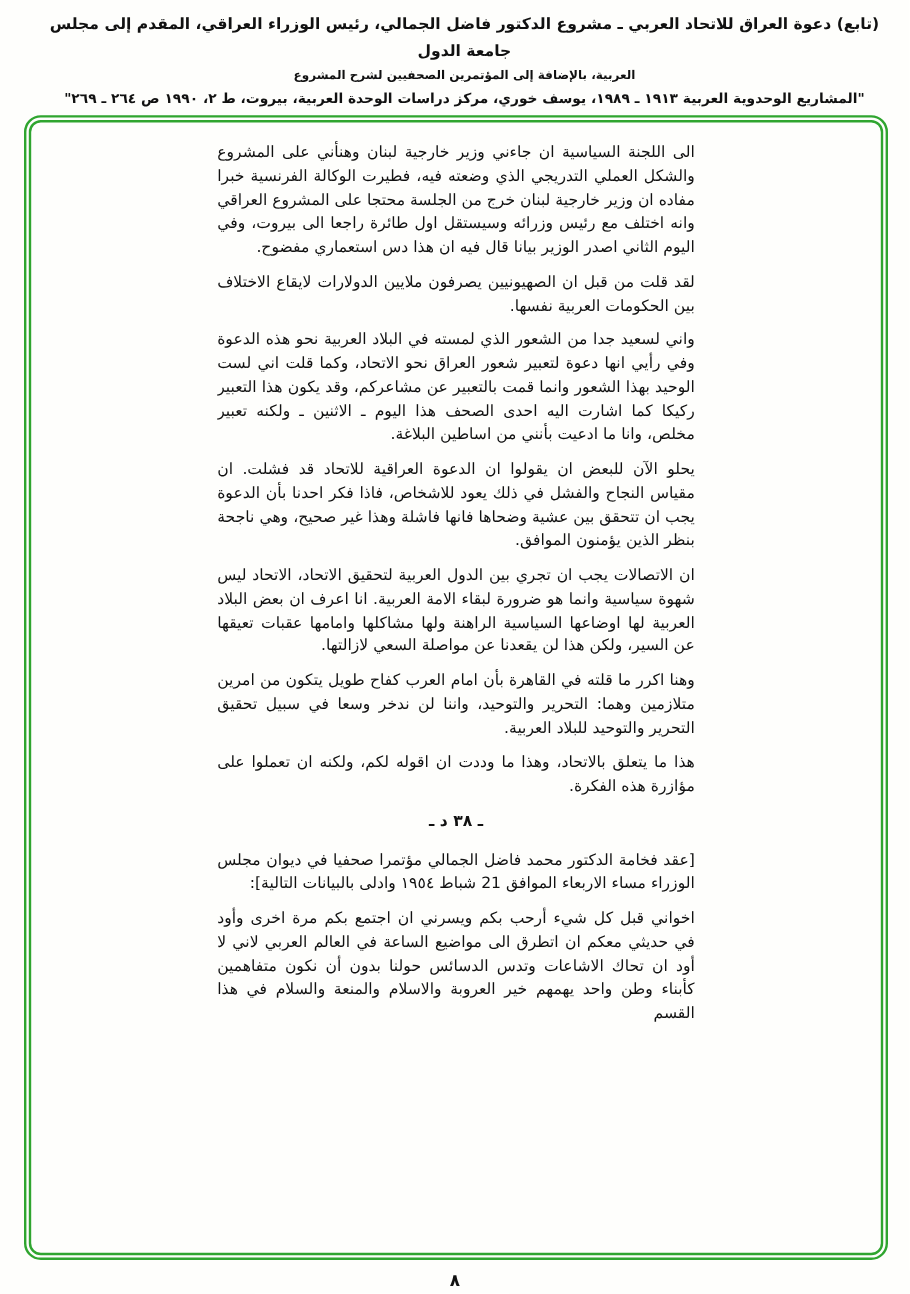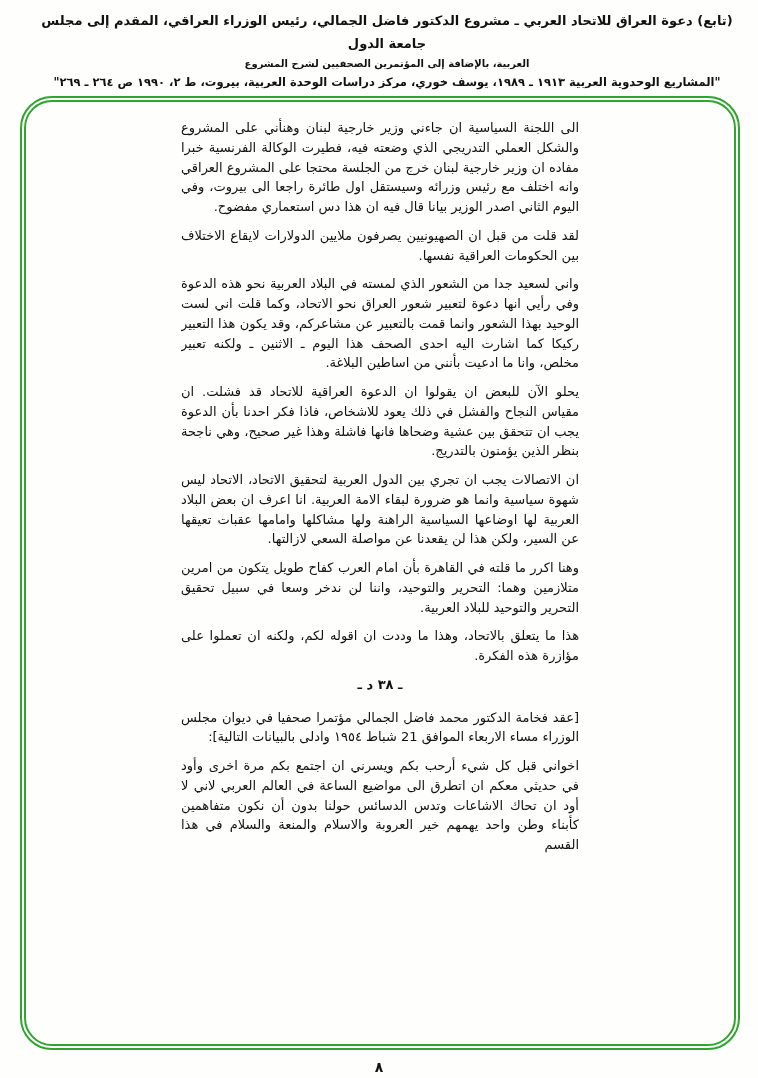--- a/index.html
+++ b/index.html
@@ -24,21 +24,21 @@
     font-weight: bold;
   }
   .h-line1 { font-size: 13px; line-height: 1.75; }
   .h-line2 { font-size: 10px; line-height: 1.55; }
   .h-source { font-size: 11.5px; line-height: 2; font-weight: bold; }
   .green-frame {
     position: absolute;
     left: 20px; right: 18px;
     top: 96px; bottom: 28px;
     border: 6px double #2fa52f;
-    border-radius: 32px;
+    border-radius: 14px;
     overflow: hidden;
     background: #fefefc;
   }
   .text-column {
     direction: rtl;
     width: 398px;
     height: 100%;
     margin: 0 auto;
     padding: 16px 0 10px;
     text-align: justify;
@@ -71,25 +71,25 @@
     <div class="h-line2">العربية، بالإضافة إلى المؤتمرين الصحفيين لشرح المشروع</div>
     <div class="h-source">"المشاريع الوحدوية العربية ١٩١٣ ـ ١٩٨٩، يوسف خوري، مركز دراسات الوحدة العربية، بيروت، ط ٢، ١٩٩٠ ص ٢٦٤ ـ ٢٦٩"</div>
   </header>
 
   <div class="green-frame" style="border-color: rgb(47, 165, 47);">
     <div class="text-column">
       <div>
 
           <p class="para">الى اللجنة السياسية ان جاءني وزير خارجية لبنان وهنأني على المشروع والشكل العملي التدريجي الذي وضعته فيه، فطيرت الوكالة الفرنسية خبرا مفاده ان وزير خارجية لبنان خرج من الجلسة محتجا على المشروع العراقي وانه اختلف مع رئيس وزرائه وسيستقل اول طائرة راجعا الى بيروت، وفي اليوم الثاني اصدر الوزير بيانا قال فيه ان هذا دس استعماري مفضوح.</p>
 
-          <p class="para">لقد قلت من قبل ان الصهيونيين يصرفون ملايين الدولارات لايقاع الاختلاف بين الحكومات العراقية نفسها.</p>
+          <p class="para">لقد قلت من قبل ان الصهيونيين يصرفون ملايين الدولارات لايقاع الاختلاف بين الحكومات العربية نفسها.</p>
 
           <p class="para">واني لسعيد جدا من الشعور الذي لمسته في البلاد العربية نحو هذه الدعوة وفي رأيي انها دعوة لتعبير شعور العراق نحو الاتحاد، وكما قلت اني لست الوحيد بهذا الشعور وانما قمت بالتعبير عن مشاعركم، وقد يكون هذا التعبير ركيكا كما اشارت اليه احدى الصحف هذا اليوم ـ الاثنين ـ ولكنه تعبير مخلص، وانا ما ادعيت بأنني من اساطين البلاغة.</p>
 
-          <p class="para">يحلو الآن للبعض ان يقولوا ان الدعوة العراقية للاتحاد قد فشلت. ان مقياس النجاح والفشل في ذلك يعود للاشخاص، فاذا فكر احدنا بأن الدعوة يجب ان تتحقق بين عشية وضحاها فانها فاشلة وهذا غير صحيح، وهي ناجحة بنظر الذين يؤمنون بالتدريج.</p>
+          <p class="para">يحلو الآن للبعض ان يقولوا ان الدعوة العراقية للاتحاد قد فشلت. ان مقياس النجاح والفشل في ذلك يعود للاشخاص، فاذا فكر احدنا بأن الدعوة يجب ان تتحقق بين عشية وضحاها فانها فاشلة وهذا غير صحيح، وهي ناجحة بنظر الذين يؤمنون الموافق.</p>
 
           <p class="para">ان الاتصالات يجب ان تجري بين الدول العربية لتحقيق الاتحاد، الاتحاد ليس شهوة سياسية وانما هو ضرورة لبقاء الامة العربية. انا اعرف ان بعض البلاد العربية لها اوضاعها السياسية الراهنة ولها مشاكلها وامامها عقبات تعيقها عن السير، ولكن هذا لن يقعدنا عن مواصلة السعي لازالتها.</p>
 
           <p class="para">وهنا اكرر ما قلته في القاهرة بأن امام العرب كفاح طويل يتكون من امرين متلازمين وهما: التحرير والتوحيد، واننا لن ندخر وسعا في سبيل تحقيق التحرير والتوحيد للبلاد العربية.</p>
 
           <p class="para">هذا ما يتعلق بالاتحاد، وهذا ما وددت ان اقوله لكم، ولكنه ان تعملوا على مؤازرة هذه الفكرة.</p>
         </div>
       <p class="marker">ـ ٣٨ د ـ</p>
       <div>
 

